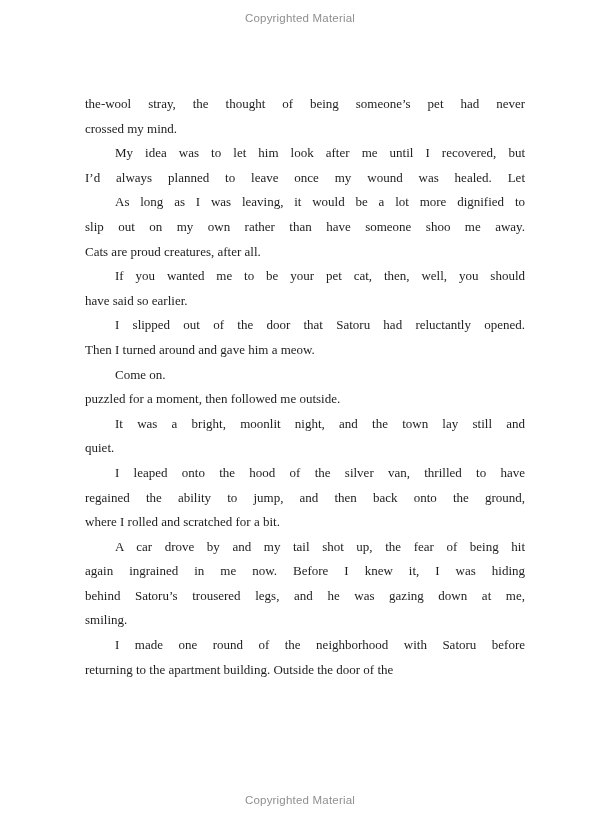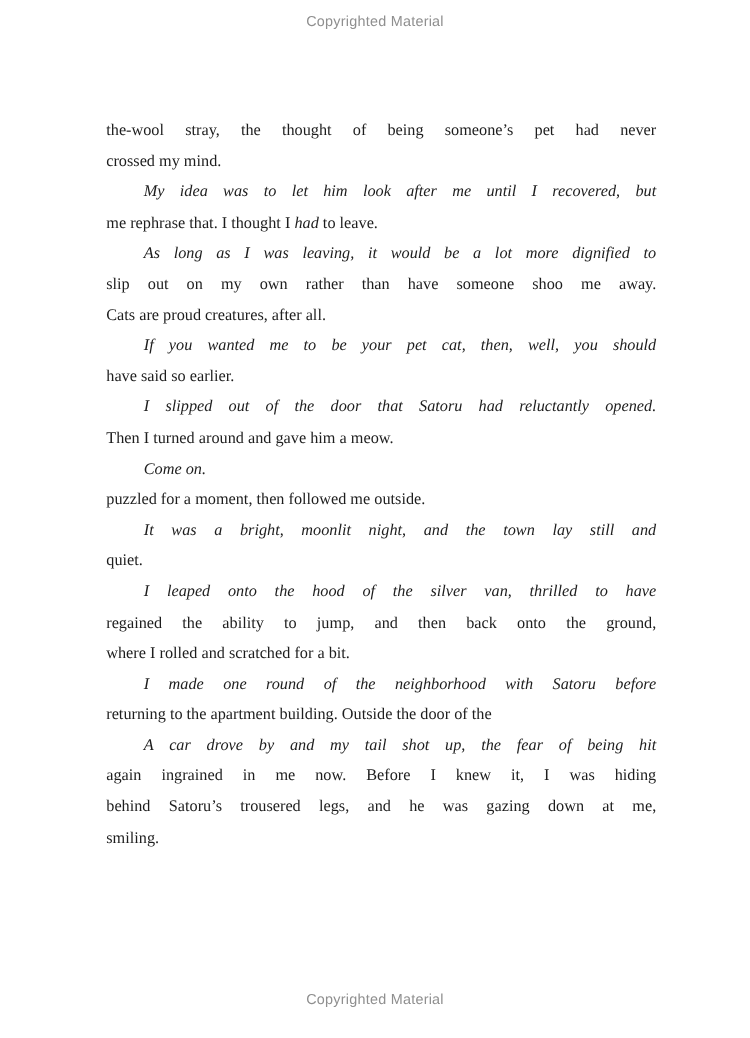--- a/index.html
+++ b/index.html
@@ -58,39 +58,39 @@
     line-height: 24.6px;
     color: #1d1d1d;
   }
   .para { margin: 0; }
   .line {
     text-align: justify;
     text-align-last: justify;
     white-space: normal;
   }
   .line.last { text-align-last: left; }
-  .line.indent { text-indent: 30px; font-style: italic; }
+  .line.indent { text-indent: 30px; }
   .em { font-style: italic; }
 </style>
 </head>
 <body>
 
 <div class="page">
 
   <div class="notice notice-top">Copyrighted Material</div>
 
 
   <div class="body-text">
       <div class="para">
         <div class="line">the-wool stray, the thought of being someone’s pet had never</div>
         <div class="line last">crossed my mind.</div>
       </div>
       <div class="para">
         <div class="line indent">My idea was to let him look after me until I recovered, but</div>
-        <div class="line last"><span>me rephrase that. I thought I </span><span class="em">had</span><span> to leave.</span></div>
+        <div class="line">I’d always planned to leave once my wound was healed. Let</div>
       </div>
       <div class="para">
         <div class="line indent">As long as I was leaving, it would be a lot more dignified to</div>
         <div class="line">slip out on my own rather than have someone shoo me away.</div>
         <div class="line last">Cats are proud creatures, after all.</div>
       </div>
       <div class="para">
         <div class="line indent">If you wanted me to be your pet cat, then, well, you should</div>
         <div class="line last">have said so earlier.</div>
       </div>
@@ -107,26 +107,26 @@
       <div class="para">
         <div class="line indent">It was a bright, moonlit night, and the town lay still and</div>
         <div class="line last">quiet.</div>
       </div>
       <div class="para">
         <div class="line indent">I leaped onto the hood of the silver van, thrilled to have</div>
         <div class="line">regained the ability to jump, and then back onto the ground,</div>
         <div class="line last">where I rolled and scratched for a bit.</div>
       </div>
       <div class="para">
-        <div class="line indent">I made one round of the neighborhood with Satoru before</div>
-        <div class="line last">returning to the apartment building. Outside the door of the</div>
-      </div>
-      <div class="para">
         <div class="line indent">A car drove by and my tail shot up, the fear of being hit</div>
         <div class="line">again ingrained in me now. Before I knew it, I was hiding</div>
         <div class="line">behind Satoru’s trousered legs, and he was gazing down at me,</div>
         <div class="line last">smiling.</div>
+      </div>
+      <div class="para">
+        <div class="line indent">I made one round of the neighborhood with Satoru before</div>
+        <div class="line last">returning to the apartment building. Outside the door of the</div>
       </div>
     </div>
 
   <div class="notice notice-bottom">Copyrighted Material</div>
 
 </div>
 
 </body></html>

